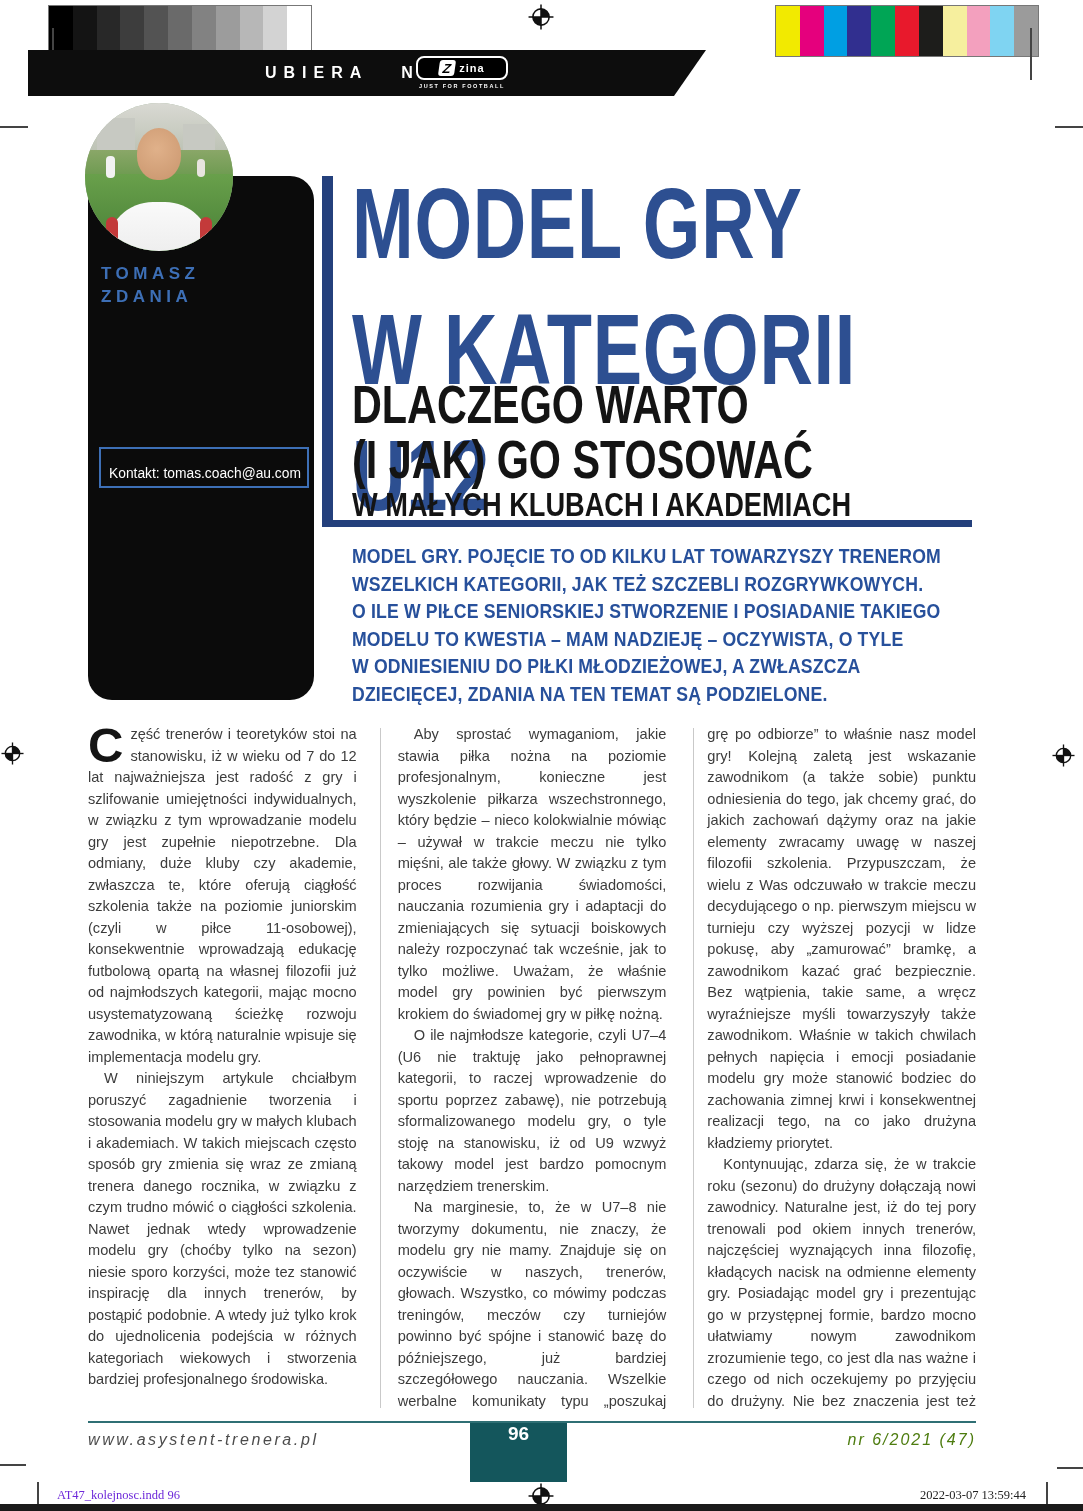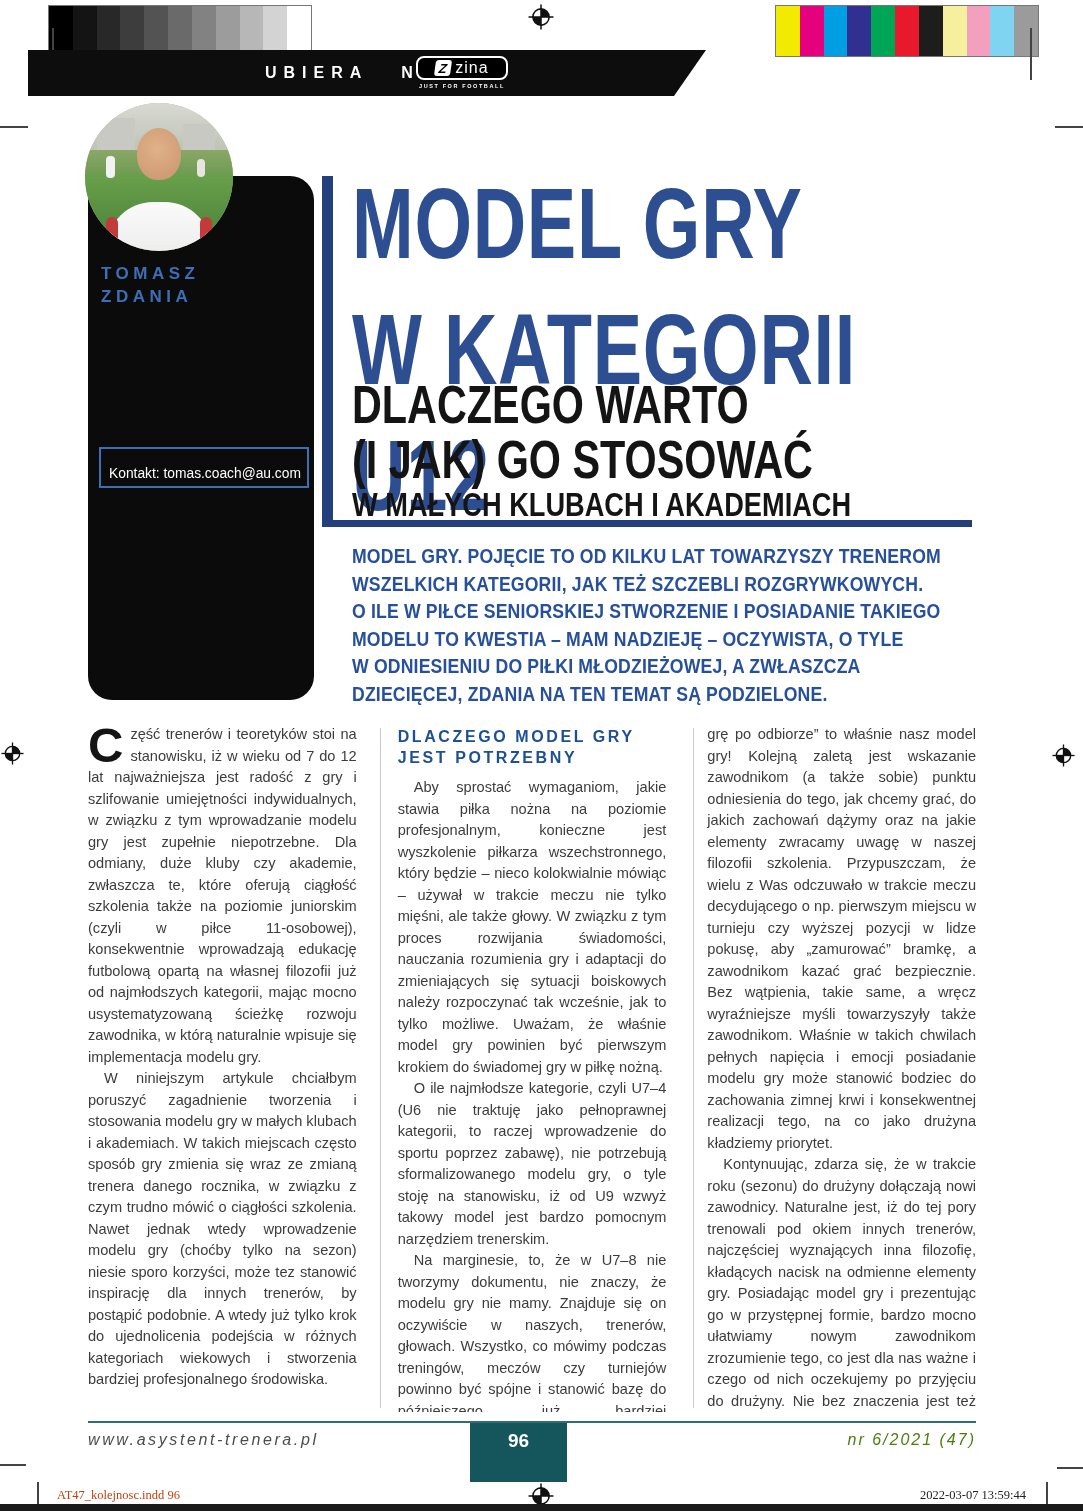--- a/index.html
+++ b/index.html
@@ -18,21 +18,21 @@
   .banner{position:absolute;left:28px;top:50px;width:678px;height:46px;background:#0d0d0d;
           clip-path:polygon(0 0,100% 0,calc(100% - 32px) 100%,0 100%);}
   .banner-label{position:absolute;left:237px;top:0;line-height:46px;color:#fff;font-weight:700;
           font-size:16px;letter-spacing:7px;word-spacing:22px;}
   .zina{position:absolute;left:416px;top:56px;width:92px;text-align:center;}
   .zina-badge{display:flex;align-items:center;justify-content:center;gap:4px;border:2px solid #fff;
           border-radius:8px;background:#000;padding:2px 5px;}
   .zina-emblem{width:16px;height:16px;background:#fff;border-radius:3px;display:flex;align-items:center;
           justify-content:center;transform:skewX(-8deg);}
   .zina-emblem span{color:#000;font-weight:700;font-style:italic;font-size:13px;line-height:1;}
-  .zina-word{color:#fff;font-weight:400;font-size:16px;letter-spacing:1px;line-height:1;}
+  .zina-word{color:#fff;font-weight:700;font-size:11px;letter-spacing:1px;line-height:1;}
   .zina-tag{background:#0d0d0d;color:#fff;font-size:5.5px;letter-spacing:1.6px;font-weight:700;
           padding:3px 0 4px;}
 
   
   .author-card{position:absolute;left:88px;top:176px;width:226px;height:524px;background:#0b0b0b;
           border-radius:24px;}
   .author-photo{position:absolute;left:85px;top:103px;width:148px;height:148px;border-radius:50%;
           overflow:hidden;background:#9fb59a;z-index:3;}
   .ph-sky{position:absolute;left:0;top:0;width:100%;height:34%;
           background:linear-gradient(#d9d9d3,#bcc2b4);}
@@ -82,24 +82,24 @@
           margin:2px 0 9px 0;white-space:pre-line;text-align:left;}
   .colrule{position:absolute;top:728px;width:1px;height:680px;background:#c9c9c9;}
 
   
   .foot-rule{position:absolute;left:88px;top:1421px;width:888px;height:2px;background:#2f6f74;}
   .foot-site{position:absolute;left:88px;top:1431px;color:#4c4c4c;font-size:16px;font-style:italic;
           letter-spacing:2.6px;}
   .foot-issue{position:absolute;left:700px;top:1431px;width:276px;text-align:right;color:#4d7c0f;
           font-size:16px;font-style:italic;letter-spacing:2px;}
   .pagebox{position:absolute;left:470px;top:1423px;width:97px;height:59px;background:#14565c;
-          color:#fff;font-weight:700;font-size:19px;text-align:center;padding-top:7px;
+          color:#fff;font-weight:700;font-size:19px;text-align:center;
           box-sizing:border-box;}
   .print-name{position:absolute;left:57px;top:1488px;font-family:"Liberation Serif",serif;
-          font-size:12.5px;color:#c2410c;}
+          font-size:12.5px;color:#6d28d9;}
   .print-time{position:absolute;left:760px;top:1488px;width:266px;text-align:right;
           font-family:"Liberation Serif",serif;font-size:12.5px;color:#222;}
   .bottom-bar{position:absolute;left:0;top:1504px;width:1083px;height:7px;background:#1a1a1a;}
 </style>
 </head>
 <body>
 
 <div class="page">
 
   <div class="cal-bar cal-gray">
@@ -211,22 +211,20 @@
 MODELU TO KWESTIA – MAM NADZIEJĘ – OCZYWISTA, O TYLE
 W ODNIESIENIU DO PIŁKI MŁODZIEŻOWEJ, A ZWŁASZCZA
 DZIECIĘCEJ, ZDANIA NA TEN TEMAT SĄ PODZIELONE.</div>
 
   <div class="cols">
     <div class="col">
       <p><span class="dropcap">C</span><span>zęść trenerów i teoretyków stoi na stanowisku, iż w wieku od 7 do 12 lat najważniejsza jest radość z gry i szlifowanie umiejętności indywidualnych, w związku z tym wprowadzanie modelu gry jest zupełnie niepotrzebne. Dla odmiany, duże kluby czy akademie, zwłaszcza te, które oferują ciągłość szkolenia także na poziomie juniorskim (czyli w piłce 11-osobowej), konsekwentnie wprowadzają edukację futbolową opartą na własnej filozofii już od najmłodszych kategorii, mając mocno usystematyzowaną ścieżkę rozwoju zawodnika, w którą naturalnie wpisuje się implementacja modelu gry.</span></p>
       <p class="ind">W niniejszym artykule chciałbym poruszyć zagadnienie tworzenia i stosowania modelu gry w małych klubach i akademiach. W takich miejscach często sposób gry zmienia się wraz ze zmianą trenera danego rocznika, w związku z czym trudno mówić o ciągłości szkolenia. Nawet jednak wtedy wprowadzenie modelu gry (choćby tylko na sezon) niesie sporo korzyści, może tez stanowić inspirację dla innych trenerów, by postąpić podobnie. A wtedy już tylko krok do ujednolicenia podejścia w różnych kategoriach wiekowych i stworzenia bardziej profesjonalnego środowiska.</p>
     </div>
     <div class="col">
-      <div class="col-heading">DLACZEGO MODEL GRY
-JEST POTRZEBNY</div>
       <p class="ind">Aby sprostać wymaganiom, jakie stawia piłka nożna na poziomie profesjonalnym, konieczne jest wyszkolenie piłkarza wszechstronnego, który będzie – nieco kolokwialnie mówiąc – używał w trakcie meczu nie tylko mięśni, ale także głowy. W związku z tym proces rozwijania świadomości, nauczania rozumienia gry i adaptacji do zmieniających się sytuacji boiskowych należy rozpoczynać tak wcześnie, jak to tylko możliwe. Uważam, że właśnie model gry powinien być pierwszym krokiem do świadomej gry w piłkę nożną.</p>
       <p class="ind">O ile najmłodsze kategorie, czyli U7–4 (U6 nie traktuję jako pełnoprawnej kategorii, to raczej wprowadzenie do sportu poprzez zabawę), nie potrzebują sformalizowanego modelu gry, o tyle stoję na stanowisku, iż od U9 wzwyż takowy model jest bardzo pomocnym narzędziem trenerskim.</p>
       <p class="ind">Na marginesie, to, że w U7–8 nie tworzymy dokumentu, nie znaczy, że modelu gry nie mamy. Znajduje się on oczywiście w naszych, trenerów, głowach. Wszystko, co mówimy podczas treningów, meczów czy turniejów powinno być spójne i stanowić bazę do późniejszego, już bardziej szczegółowego nauczania. Wszelkie werbalne komunikaty typu „poszukaj wolnego kolegi”, „drybluj w stronę bramki” czy „przyspiesz</p>
     </div>
     <div class="col">
       <p>grę po odbiorze” to właśnie nasz model gry! Kolejną zaletą jest wskazanie zawodnikom (a także sobie) punktu odniesienia do tego, jak chcemy grać, do jakich zachowań dążymy oraz na jakie elementy zwracamy uwagę w naszej filozofii szkolenia. Przypuszczam, że wielu z Was odczuwało w trakcie meczu decydującego o np. pierwszym miejscu w turnieju czy wyższej pozycji w lidze pokusę, aby „zamurować” bramkę, a zawodnikom kazać grać bezpiecznie. Bez wątpienia, takie same, a wręcz wyraźniejsze myśli towarzyszyły także zawodnikom. Właśnie w takich chwilach pełnych napięcia i emocji posiadanie modelu gry może stanowić bodziec do zachowania zimnej krwi i konsekwentnej realizacji tego, na co jako drużyna kładziemy priorytet.</p>
       <p class="ind">Kontynuując, zdarza się, że w trakcie roku (sezonu) do drużyny dołączają nowi zawodnicy. Naturalne jest, iż do tej pory trenowali pod okiem innych trenerów, najczęściej wyznających inna filozofię, kładących nacisk na odmienne elementy gry. Posiadając model gry i prezentując go w przystępnej formie, bardzo mocno ułatwiamy nowym zawodnikom zrozumienie tego, co jest dla nas ważne i czego od nich oczekujemy po przyjęciu do drużyny. Nie bez znaczenia jest też fakt, iż takie podejście buduje nasz, czyli klubu/akademii/trenera, profesjonalny wizerunek w oczach zawodnika, jak też rodziców.</p>
     </div>
   </div>
   <div class="colrule" style="left:380px"></div>

